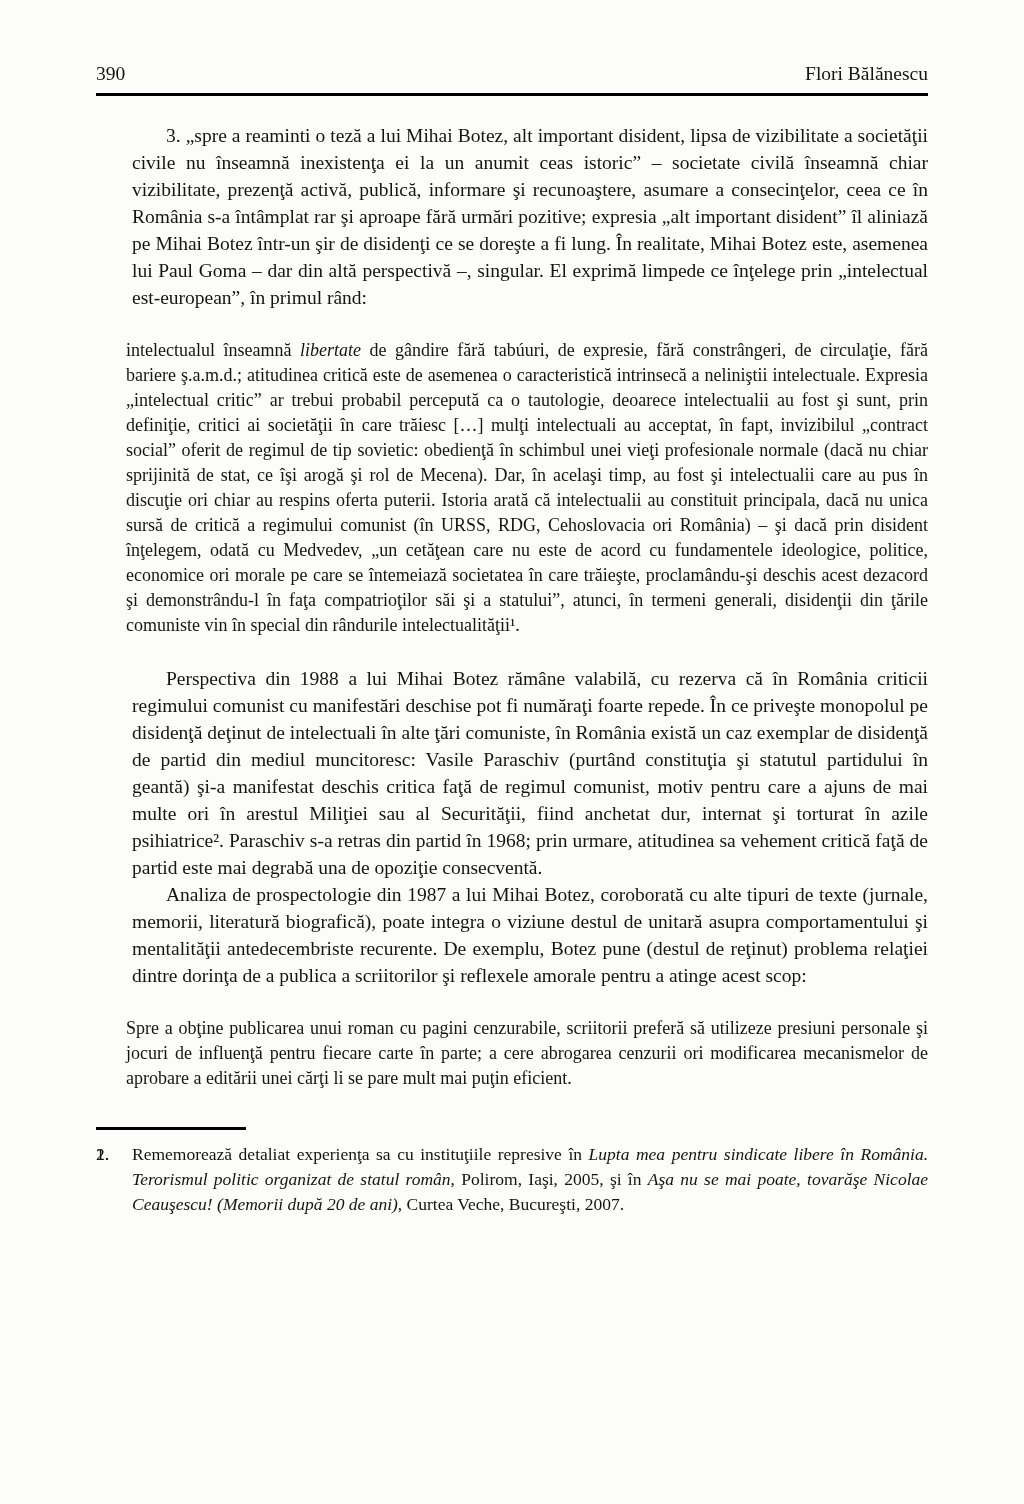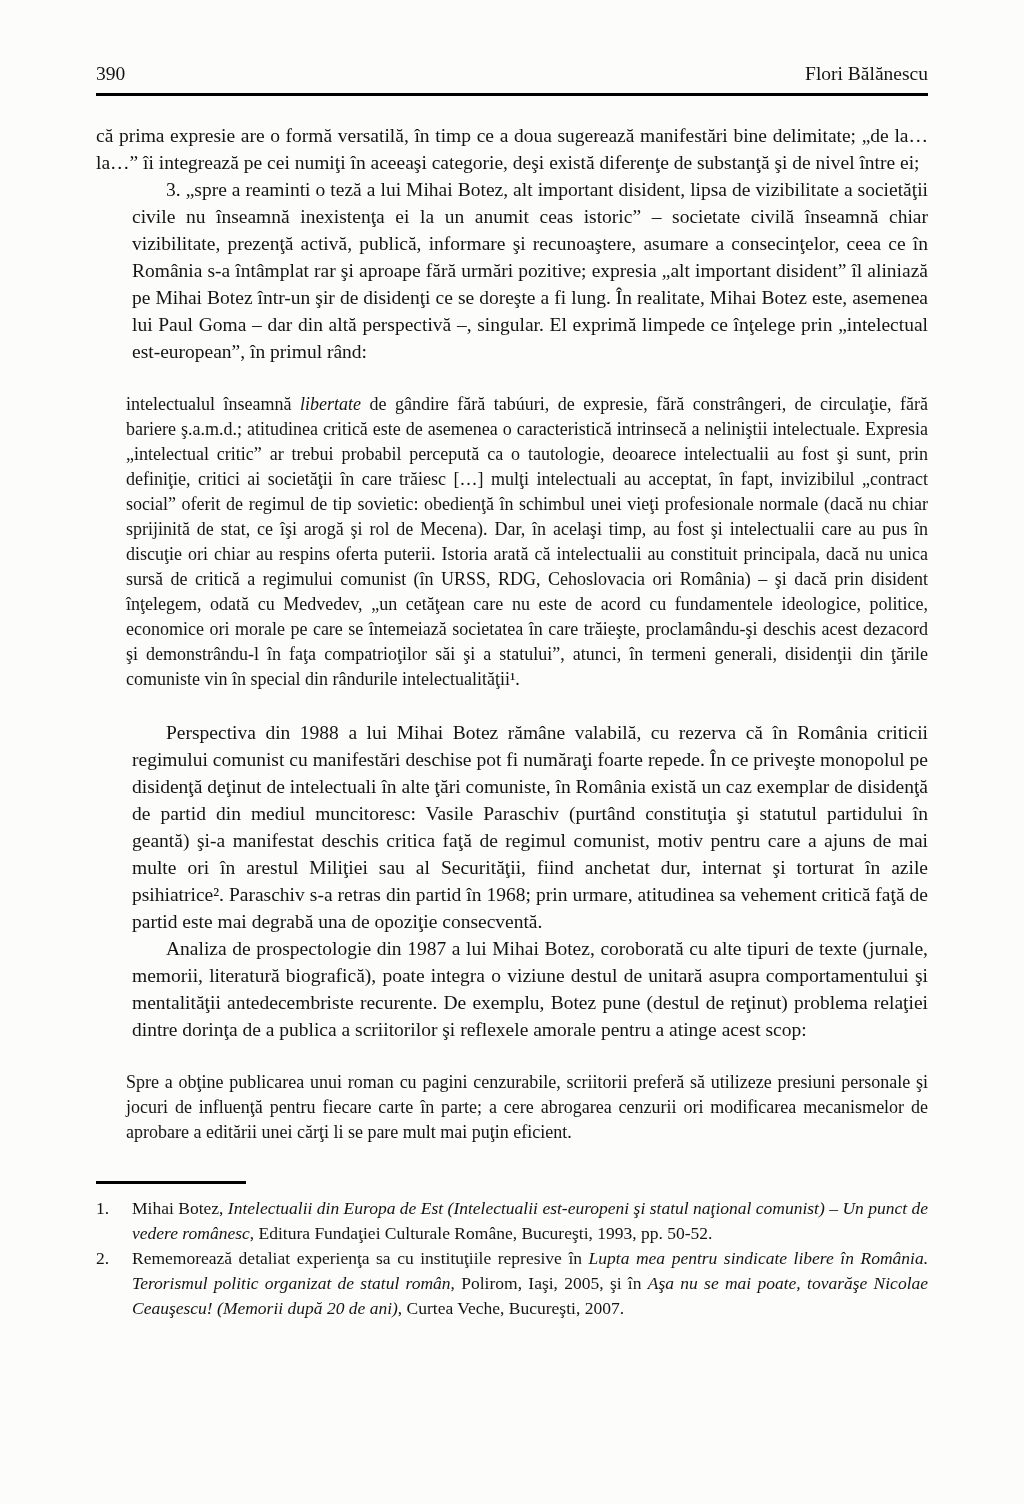--- a/index.html
+++ b/index.html
@@ -52,38 +52,36 @@
 <div class="page">
 
   <header class="header">
     <span class="page-num">390</span>
     <div class="running-head">Flori Bălănescu</div>
     <div class="header-rule"></div>
   </header>
 
   <main class="content">
 
-    <p class="bodytext">că prima expresie are o formă versatilă, în timp ce a doua sugerează manifestări bine delimitate; „de la… la…” îi integrează pe cei numiţi în aceeaşi categorie, deşi există diferenţe de substanţă şi de nivel între ei;</p>
 
     <p class="bodytext indent">3.  „spre a reaminti o teză a lui Mihai Botez, alt important disident, lipsa de vizibilitate a societăţii civile nu înseamnă inexistenţa ei la un anumit ceas istoric” – societate civilă înseamnă chiar vizibilitate, prezenţă activă, publică, informare şi recunoaştere, asumare a consecinţelor, ceea ce în România s-a întâmplat rar şi aproape fără urmări pozitive; expresia „alt important disident” îl aliniază pe Mihai Botez într-un şir de disidenţi ce se doreşte a fi lung. În realitate, Mihai Botez este, asemenea lui Paul Goma – dar din altă perspectivă –, singular. El exprimă limpede ce înţelege prin „intelectual est-european”, în primul rând:</p>
 
     <blockquote class="quote"><span>intelectualul înseamnă </span><span class="italic">libertate</span><span> de gândire fără tabúuri, de expresie, fără constrângeri, de circulaţie, fără bariere ş.a.m.d.; atitudinea critică este de asemenea o caracteristică intrinsecă a neliniştii intelectuale. Expresia „intelectual critic” ar trebui probabil percepută ca o tautologie, deoarece intelectualii au fost şi sunt, prin definiţie, critici ai societăţii în care trăiesc […] mulţi intelectuali au acceptat, în fapt, invizibilul „contract social” oferit de regimul de tip sovietic: obedienţă în schimbul unei vieţi profesionale normale (dacă nu chiar sprijinită de stat, ce îşi arogă şi rol de Mecena). Dar, în acelaşi timp, au fost şi intelectualii care au pus în discuţie ori chiar au respins oferta puterii. Istoria arată că intelectualii au constituit principala, dacă nu unica sursă de critică a regimului comunist (în URSS, RDG, Cehoslovacia ori România) – şi dacă prin disident înţelegem, odată cu Medvedev, „un cetăţean care nu este de acord cu fundamentele ideologice, politice, economice ori morale pe care se întemeiază societatea în care trăieşte, proclamându-şi deschis acest dezacord şi demonstrându-l în faţa compatrioţilor săi şi a statului”, atunci, în termeni generali, disidenţii din ţările comuniste vin în special din rândurile intelectualităţii¹.</span></blockquote>
 
     <p class="bodytext indent">Perspectiva din 1988 a lui Mihai Botez rămâne valabilă, cu rezerva că în România criticii regimului comunist cu manifestări deschise pot fi număraţi foarte repede. În ce priveşte monopolul pe disidenţă deţinut de intelectuali în alte ţări comuniste, în România există un caz exemplar de disidenţă de partid din mediul muncitoresc: Vasile Paraschiv (purtând constituţia şi statutul partidului în geantă) şi-a manifestat deschis critica faţă de regimul comunist, motiv pentru care a ajuns de mai multe ori în arestul Miliţiei sau al Securităţii, fiind anchetat dur, internat şi torturat în azile psihiatrice². Paraschiv s-a retras din partid în 1968; prin urmare, atitudinea sa vehement critică faţă de partid este mai degrabă una de opoziţie consecventă.</p>
 
     <p class="bodytext indent">Analiza de prospectologie din 1987 a lui Mihai Botez, coroborată cu alte tipuri de texte (jurnale, memorii, literatură biografică), poate integra o viziune destul de unitară asupra comportamentului şi mentalităţii antedecembriste recurente. De exemplu, Botez pune (destul de reţinut) problema relaţiei dintre dorinţa de a publica a scriitorilor şi reflexele amorale pentru a atinge acest scop:</p>
 
     <blockquote class="quote">Spre a obţine publicarea unui roman cu pagini cenzurabile, scriitorii preferă să utilizeze presiuni personale şi jocuri de influenţă pentru fiecare carte în parte; a cere abrogarea cenzurii ori modificarea mecanismelor de aprobare a editării unei cărţi li se pare mult mai puţin eficient.</blockquote>
 
     <footer class="footnotes">
       <div class="fn-rule"></div>
 
       <div class="fn">
         <span class="fn-num">1.</span>
-        <span class="fn-text"><span>Mihai Botez, </span><span class="italic">Intelectualii din Europa de Est (Intelectualii est-europeni şi statul naţional comunist) – Un punct de vedere românesc</span><span>, Editura Fundaţiei Culturale Române, Bucureşti, 1993, pp. 50-52.</span></span>
       </div>
 
       <div class="fn">
         <span class="fn-num">2.</span>
         <span class="fn-text"><span>Rememorează detaliat experienţa sa cu instituţiile represive în </span><span class="italic">Lupta mea pentru sindicate libere în România. Terorismul politic organizat de statul român</span><span>, Polirom, Iaşi, 2005, şi în </span><span class="italic">Aşa nu se mai poate, tovarăşe Nicolae Ceauşescu! (Memorii după 20 de ani)</span><span>, Curtea Veche, Bucureşti, 2007.</span></span>
       </div>
     </footer>
 
   </main>
 </div>

